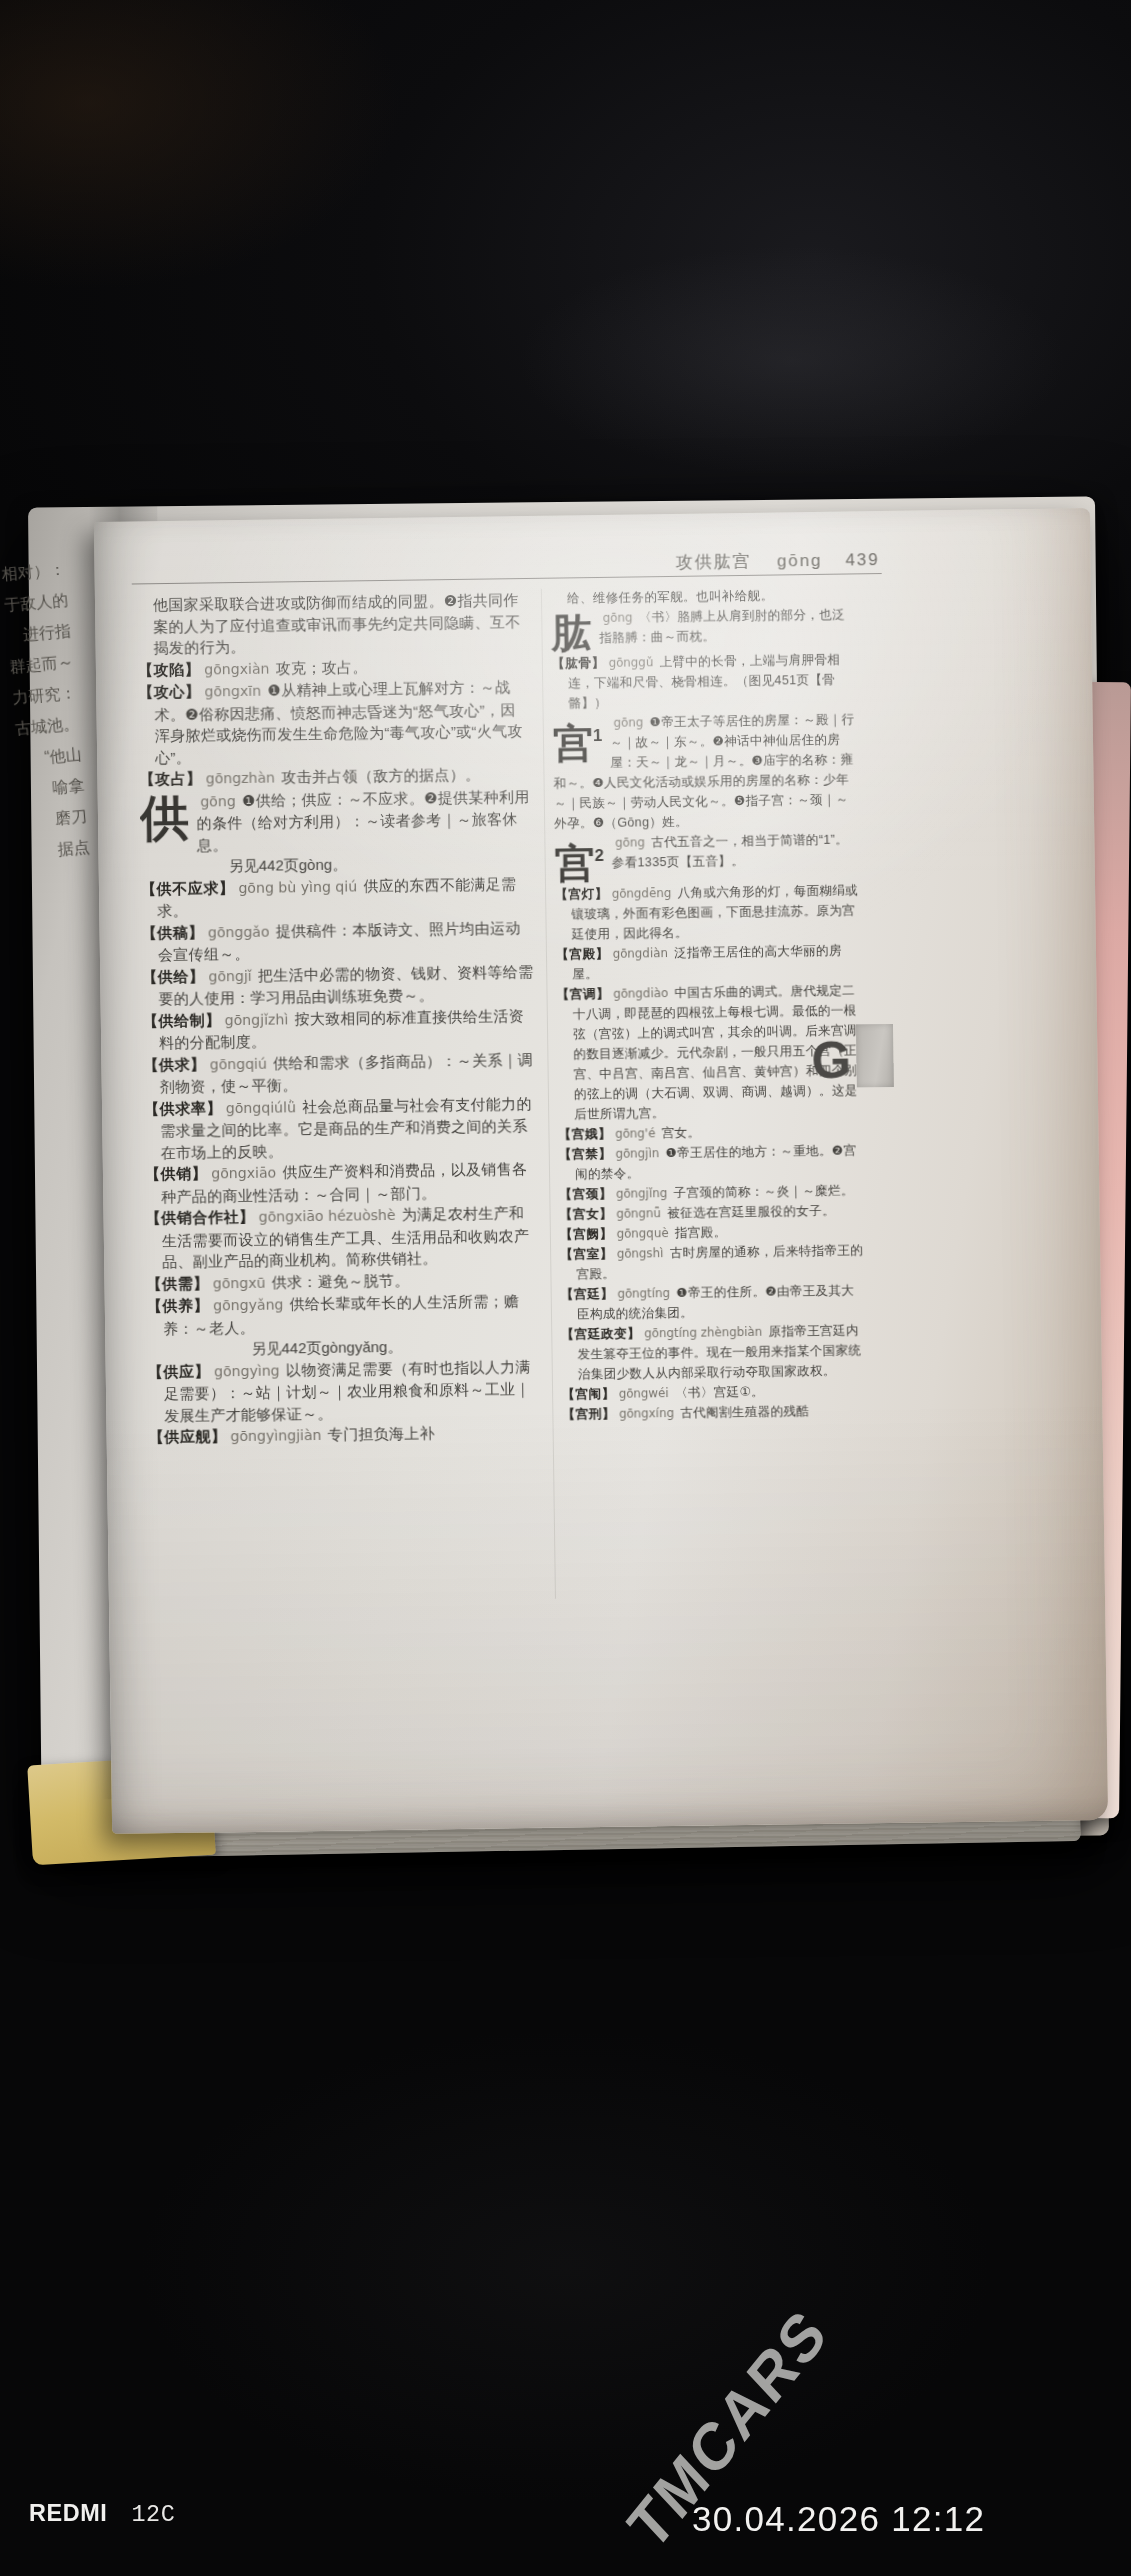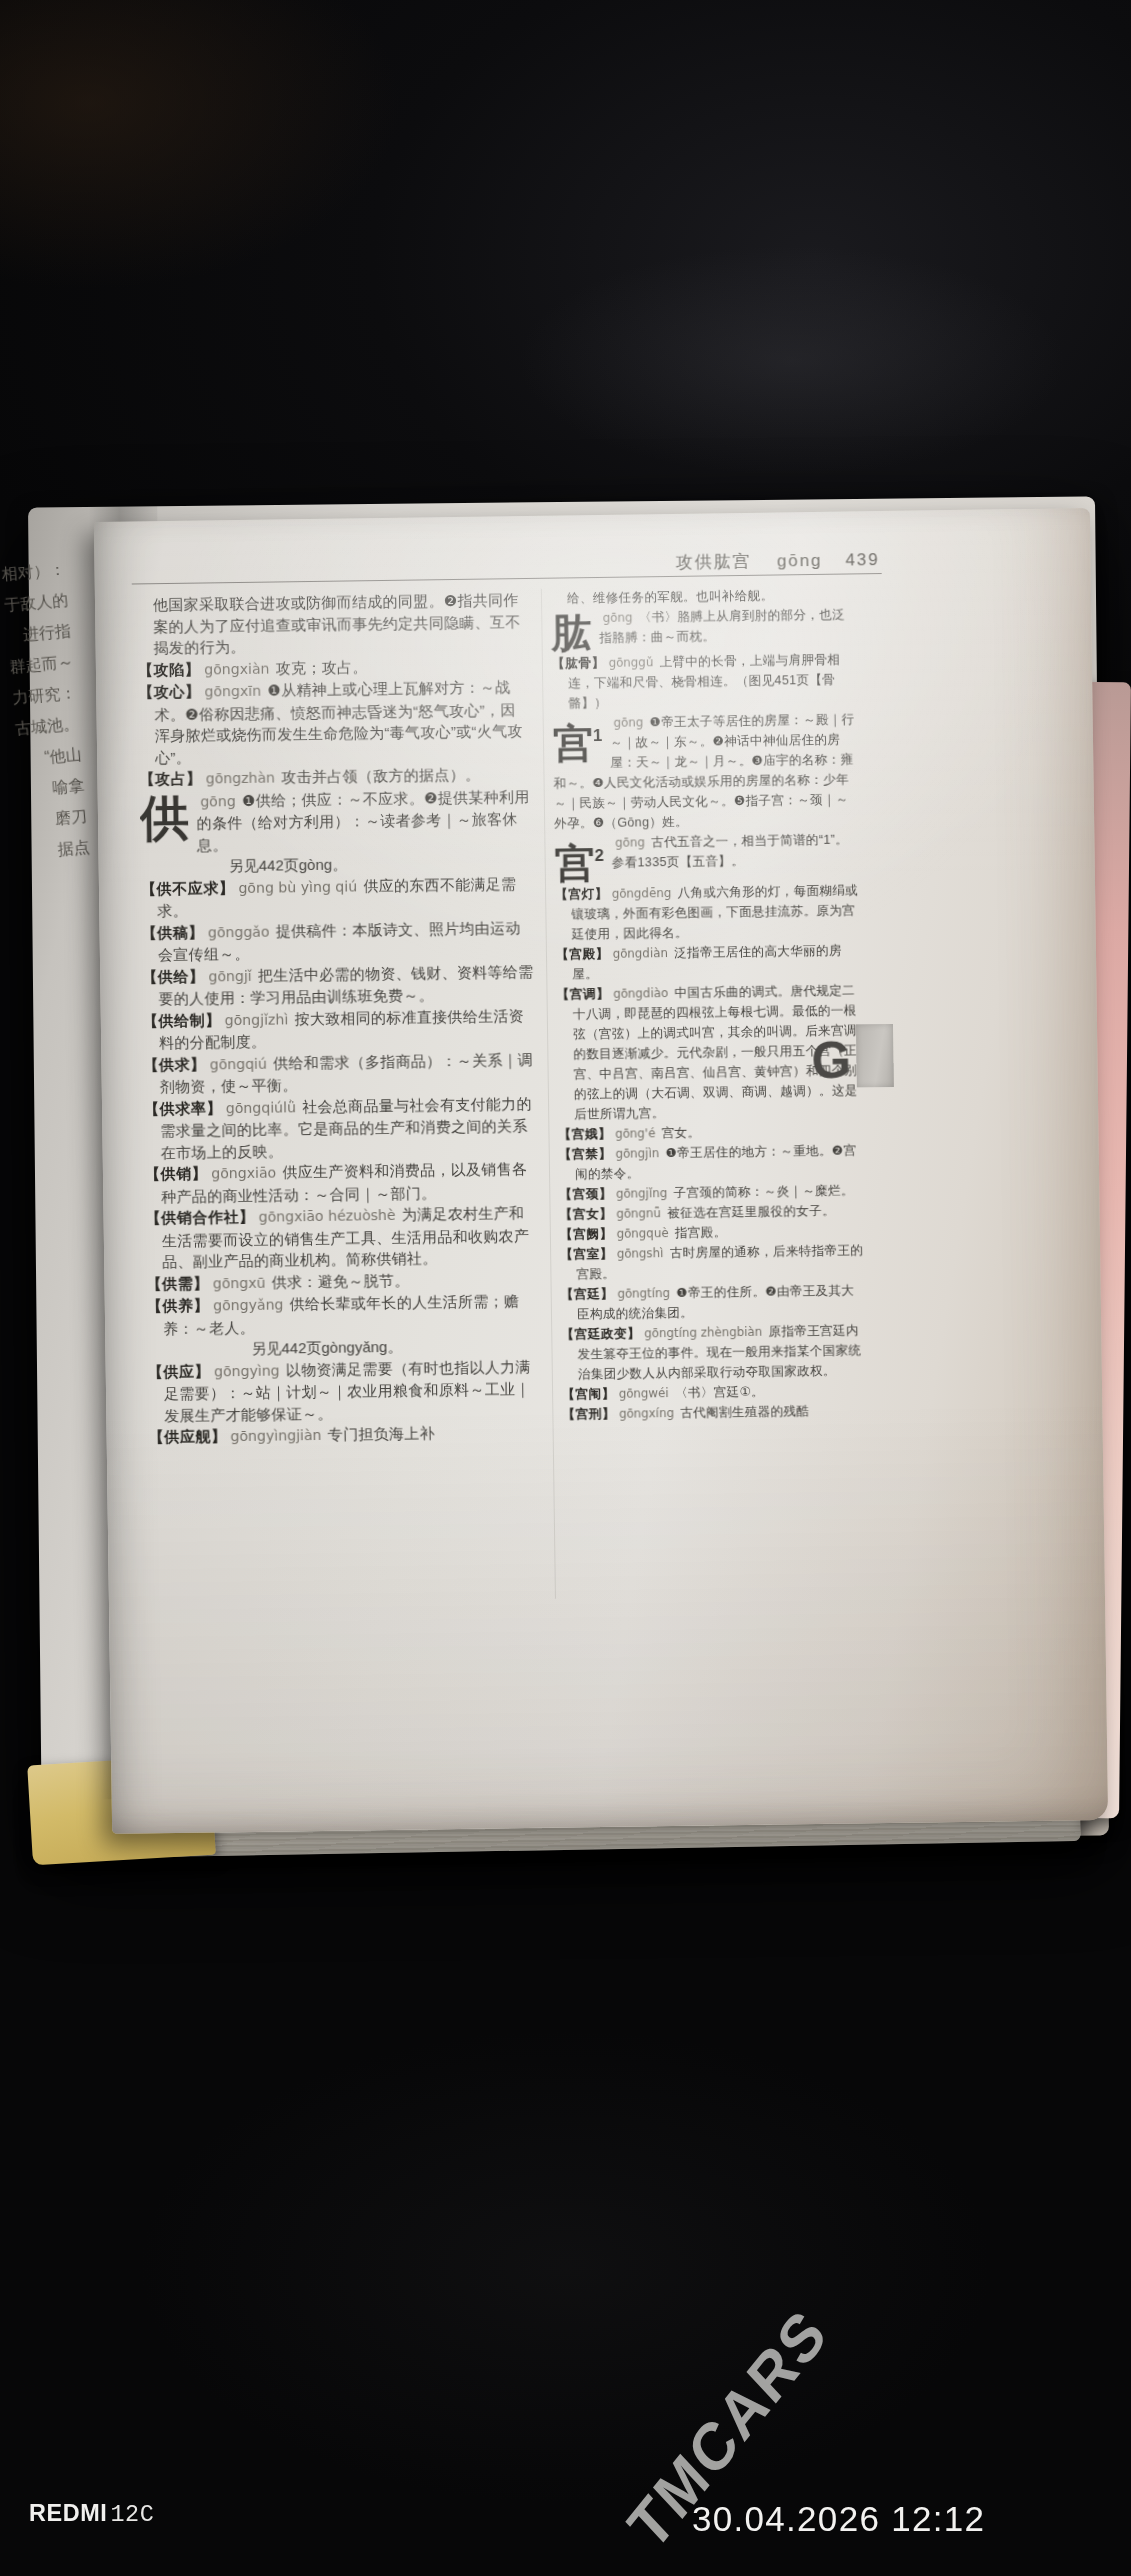--- a/index.html
+++ b/index.html
@@ -81,21 +81,21 @@
 
   .thumb-g{position:absolute;left:710px;top:519px;font-size:51px;font-weight:bold;
     color:#4b4946;filter:blur(0.3px);}
   .thumb-block{position:absolute;left:755px;top:513px;width:37px;height:63px;
     background:linear-gradient(100deg,#b9b6b1,#cac7c2 60%,#b2afaa);
     box-shadow:inset 0 0 6.3px rgba(0,0,0,.15);}
 
   
   .redmi{position:absolute;left:29px;top:2500px;color:#f1f0ee;font-size:23.4px;
     letter-spacing:0.6px;white-space:nowrap;}
-  .redmi b{font-weight:bold;margin-right:3px;}
+  .redmi b{font-weight:bold;margin-right:24px;}
   .redmi span{font-weight:300;color:#e8e7e5;font-family:Liberation Mono, monospace;}
   .stamp{position:absolute;left:692px;top:2499px;color:#f3f2f0;font-size:35px;
     letter-spacing:1.3px;white-space:nowrap;}
   .tmcars-wrap{position:absolute;left:664px;top:2286px;width:328px;height:278px;pointer-events:none;}
   .tmcars{position:absolute;left:0;bottom:0;transform:rotate(-51deg) skewX(-8deg);
     transform-origin:left bottom;font-size:62px;font-weight:bold;
     color:rgba(196,196,194,.82);letter-spacing:2.5px;white-space:nowrap;}
 </style>
 </head>
 <body>

